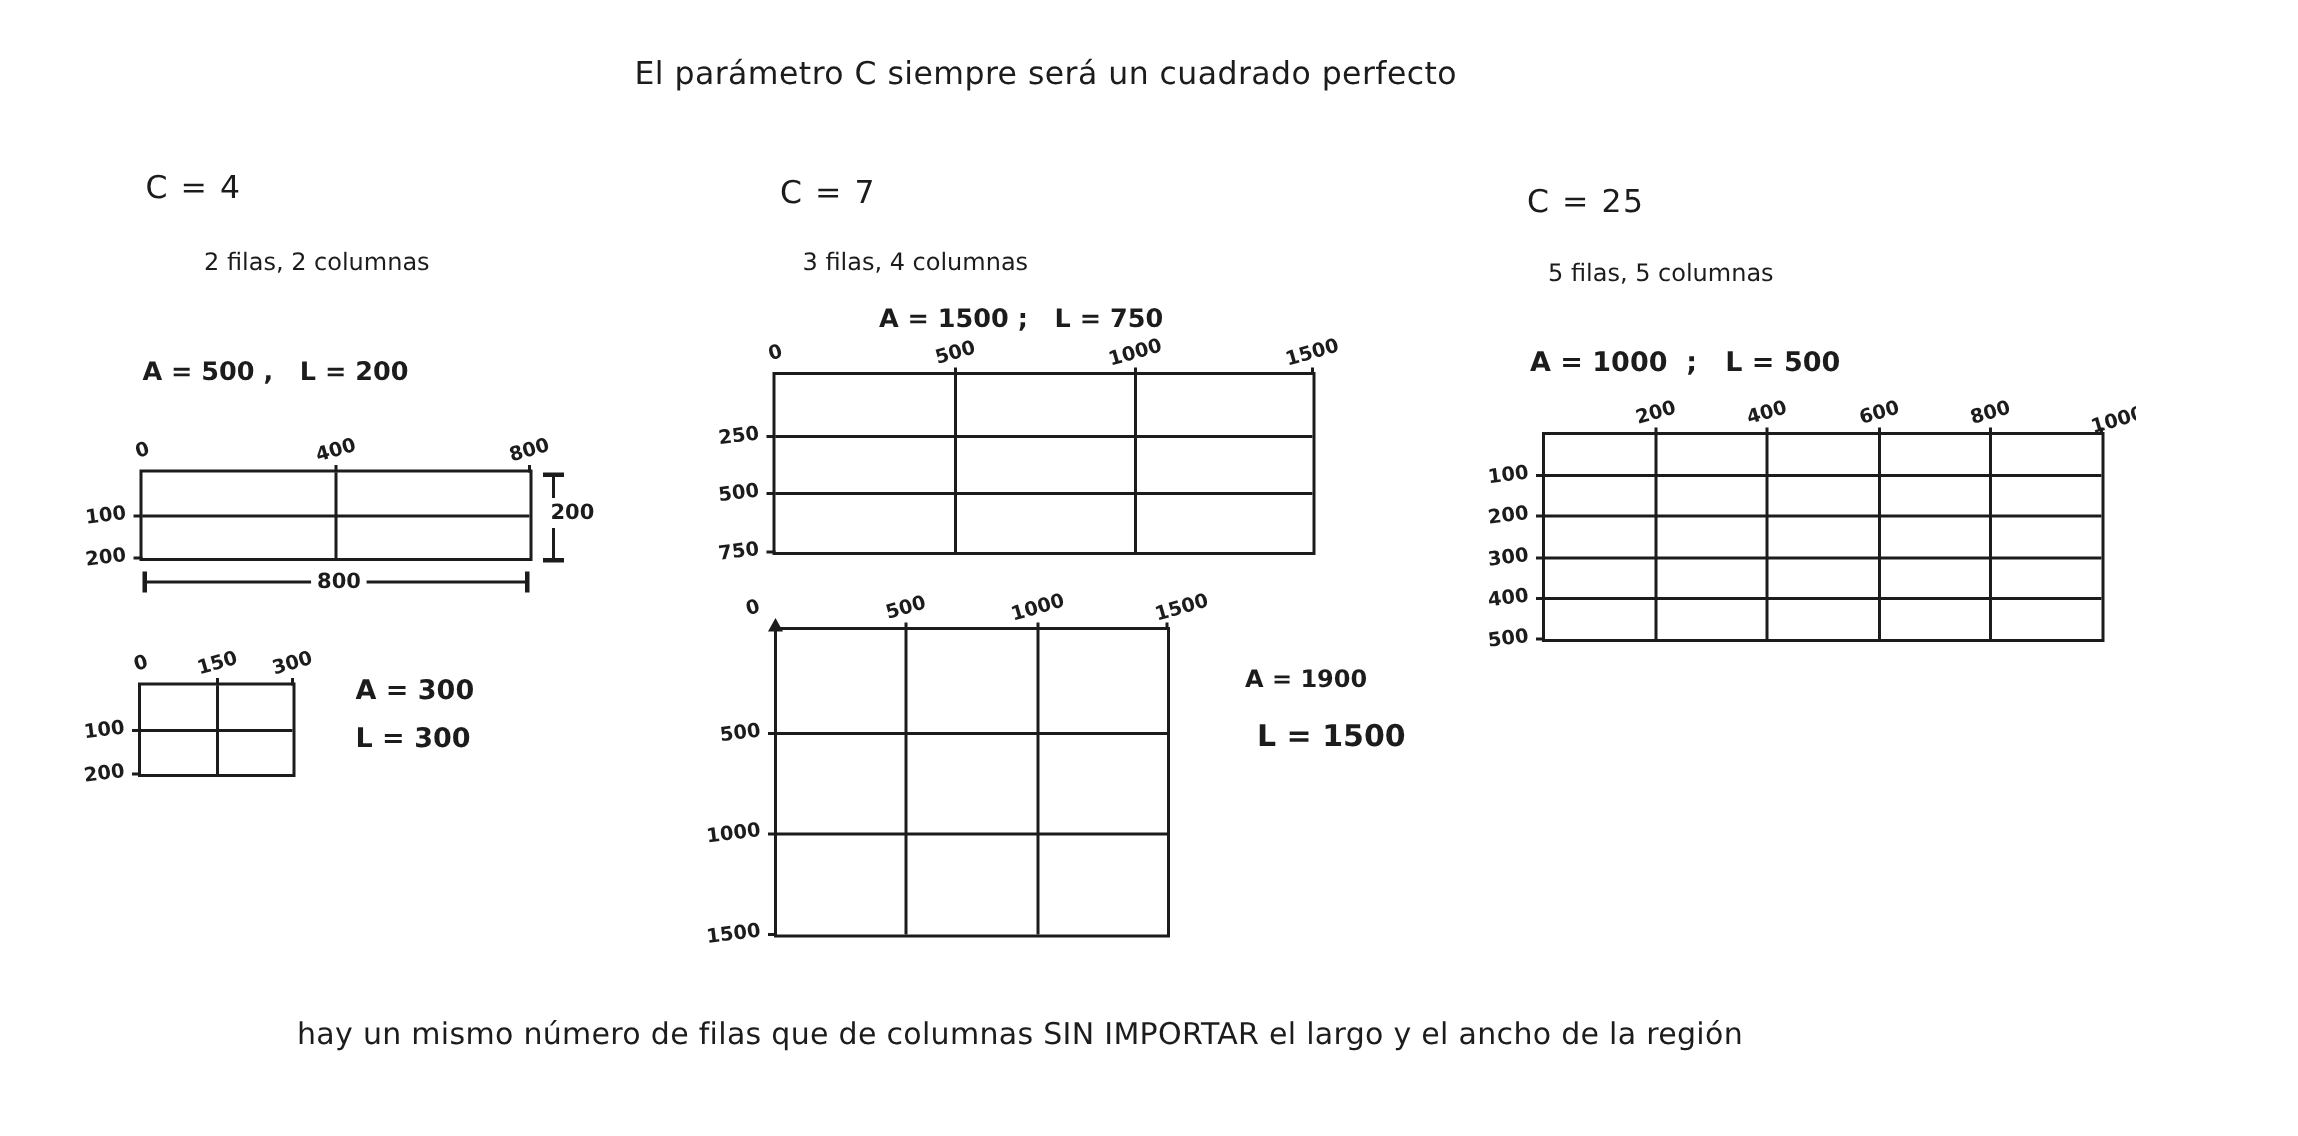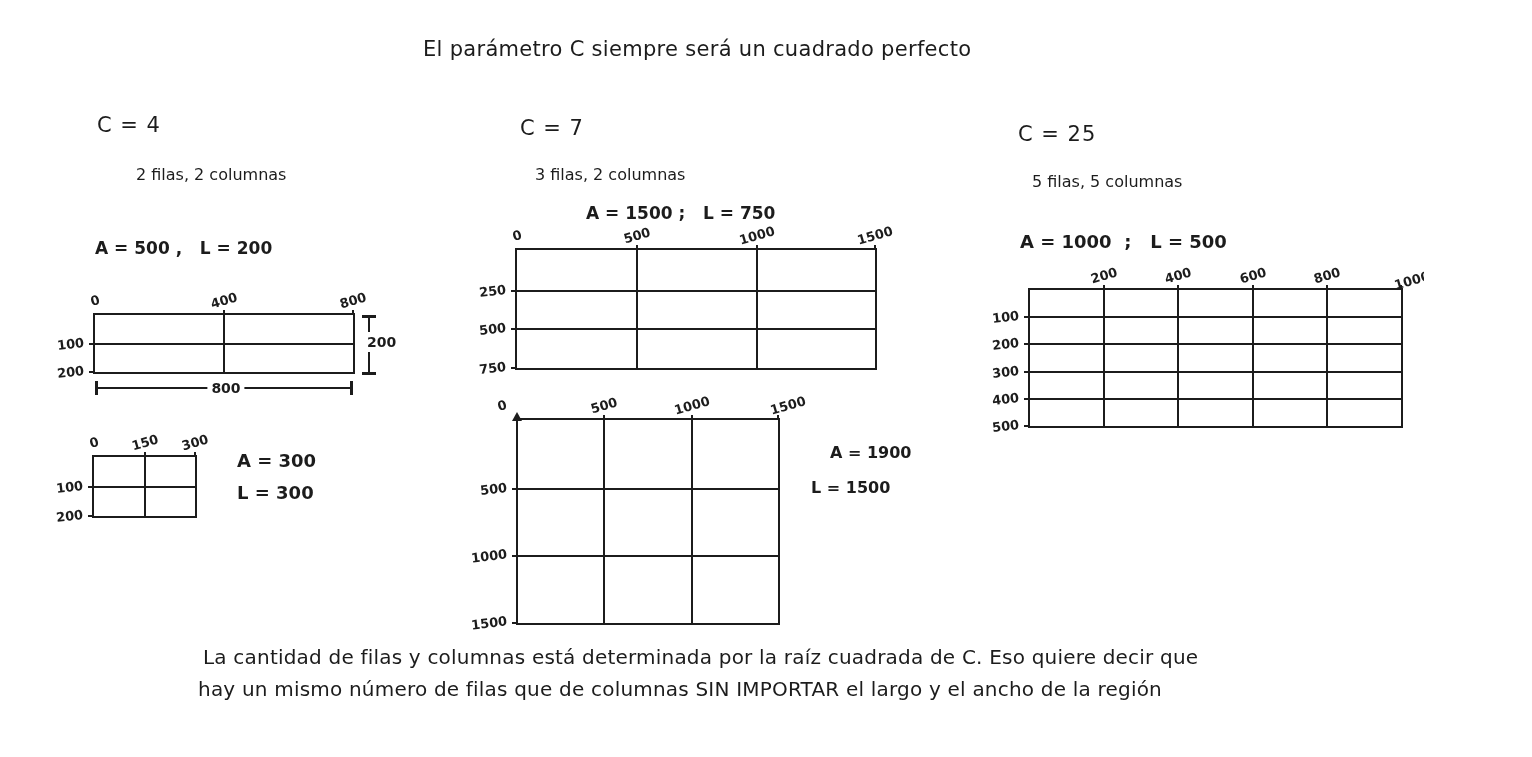--- a/index.html
+++ b/index.html
@@ -81,21 +81,21 @@
     <span class="xtick" style="left:0%;">0</span>
     <span class="xtick" style="left:50%;">150</span>
     <span class="xtick" style="left:100%;">300</span>
     <span class="ytick" style="top:50%;">100</span>
     <span class="ytick" style="top:100%;">200</span>
   </div>
   <div class="hw param" style="left:237px; top:450px; font-size:18px;">A = 300</div>
   <div class="hw param" style="left:237px; top:482px; font-size:18px;">L = 300</div>
 
   <div class="hw heading" style="left:520px; top:116px;">C = 7</div>
-  <div class="hw sub" style="left:535px; top:165px;">3 filas, 2 columnas</div>
+  <div class="hw sub" style="left:535px; top:165px;">3 filas, 4 columnas</div>
   <div class="hw param" style="left:586px; top:203px;">A = 1500 ;   L = 750</div>
 
   <div class="grid" style="left:515px; top:248px; width:362px; height:122px;">
     <div class="vline" style="left:33.5%;"></div>
     <div class="vline" style="left:67%;"></div>
     <div class="hline" style="top:35%;"></div>
     <div class="hline" style="top:67%;"></div>
     <div class="xstub" style="left:33.5%;"></div>
     <div class="xstub" style="left:67%;"></div>
     <div class="xstub" style="left:100%;"></div>
@@ -125,21 +125,21 @@
     <div class="ystub" style="top:100%;"></div>
     <span class="xtick" style="left:-6%;">0</span>
     <span class="xtick" style="left:33%;">500</span>
     <span class="xtick" style="left:66.8%;">1000</span>
     <span class="xtick" style="left:104%;">1500</span>
     <span class="ytick" style="top:33.8%;">500</span>
     <span class="ytick" style="top:66.8%;">1000</span>
     <span class="ytick" style="top:100%;">1500</span>
   </div>
   <div class="hw param" style="left:830px; top:443px; font-size:16px;">A = 1900</div>
-  <div class="hw param" style="left:811px; top:478px; font-size:16px;">L = 1500</div>
+  <div class="hw param" style="left:838px; top:478px; font-size:20px;">L = 1500</div>
 
   <div class="hw heading" style="left:1018px; top:122px;">C = 25</div>
   <div class="hw sub" style="left:1032px; top:172px;">5 filas, 5 columnas</div>
   <div class="hw param" style="left:1020px; top:231px; font-size:18px;">A = 1000  ;   L = 500</div>
 
   <div class="grid" style="left:1028px; top:288px; width:375px; height:140px;">
     <div class="vline" style="left:20%;"></div>
     <div class="vline" style="left:40%;"></div>
     <div class="vline" style="left:60%;"></div>
     <div class="vline" style="left:80%;"></div>
@@ -162,16 +162,15 @@
     <span class="xtick" style="left:60%;">600</span>
     <span class="xtick" style="left:80%;">800</span>
     <span class="xtick" style="left:103%; margin-bottom:2px;">1000</span>
     <span class="ytick" style="top:20%;">100</span>
     <span class="ytick" style="top:40%;">200</span>
     <span class="ytick" style="top:60%;">300</span>
     <span class="ytick" style="top:80%;">400</span>
     <span class="ytick" style="top:100%;">500</span>
   </div>
 
-  <div class="hw footer-line" style="left:203px; top:645px;">La cantidad de filas y columnas está determinada por la raíz cuadrada de C. Eso quiere decir que</div>
   <div class="hw footer-line" style="left:198px; top:677px;">hay un mismo número de filas que de columnas SIN IMPORTAR el largo y el ancho de la región</div>
 
 </div>
 
 </body></html>

